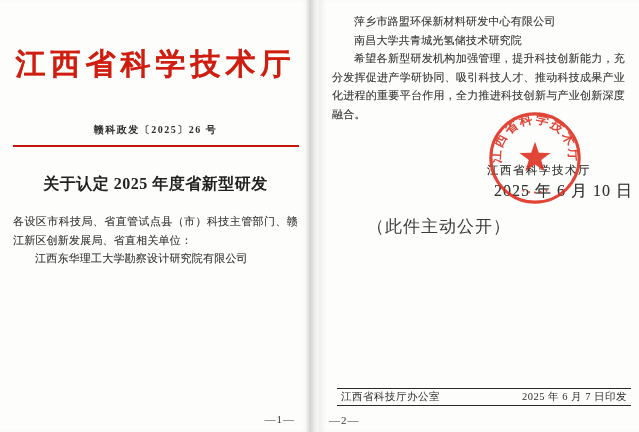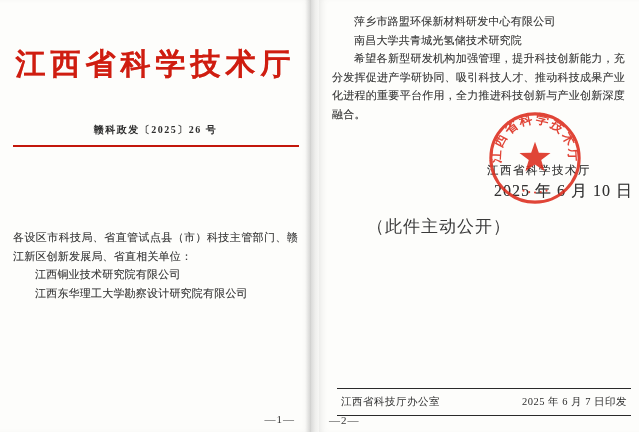--- a/index.html
+++ b/index.html
@@ -35,21 +35,21 @@
   .doc-title {
     left:0; right:0; top:172px; text-align:center;
     font-size:16px; font-weight:bold; line-height:23px; color:#222;
     letter-spacing:.5px;
   }
   .body-block {
     left:13px; right:13px; font-size:11px; line-height:18.5px;
     text-align:justify; color:#3d3d3d; letter-spacing:.2px;
     text-shadow:0 0 .4px rgba(60,60,60,.45);
   }
-  #body1 { top:228px; }
+  #body1 { top:212px; }
   .indent { text-indent:2em; }
   .inst-line { padding-left:2em; }
   .page-num { font-size:11px; color:#3a3a3a; letter-spacing:1px; }
   #pagenum1 { top:413px; right:16px; }
 
   
   #body2 { top:12px; left:13px; right:14px; }
   .signature {
     top:163px; left:168px; font-size:11.5px; letter-spacing:1.5px;
     color:#2f2f2f; white-space:nowrap; text-shadow:0 0 .4px rgba(60,60,60,.45);
@@ -58,21 +58,21 @@
     top:181px; left:175px; font-size:16px; letter-spacing:1px;
     color:#333; white-space:nowrap; text-shadow:0 0 .4px rgba(60,60,60,.45);
   }
   .seal-wrap { left:168px; top:110px; width:96px; height:96px; opacity:.88; }
   .seal-ring { fill:none; stroke:var(--seal-red,#dd2c1d); stroke-width:3.2; }
   .seal-star { fill:var(--seal-red,#dd2c1d); }
   .seal-arc-text { fill:var(--seal-red,#dd2c1d); font-size:13.5px; font-weight:bold; letter-spacing:2px; }
   .seal-dot { fill:var(--seal-red,#dd2c1d); }
   .disclosure { top:215px; left:48px; font-size:17px; letter-spacing:1px; color:#3a3a3a; }
   .footer-box {
-    left:18px; right:8px; top:388px; height:28px;
+    left:18px; right:8px; top:388px; height:18px;
     border-top:1.6px solid #2a2a2a; border-bottom:1.6px solid #2a2a2a;
     display:flex; justify-content:space-between; align-items:center;
     padding:0 4px;
     gap:21px;
   }
   .footer-box span { font-size:10.5px; color:#2f2f2f; letter-spacing:.5px; }
   #pagenum2 { top:414px; left:10px; }
 </style>
 </head>
 <body>
@@ -80,25 +80,25 @@
 <div class="canvas">
 
   <div class="page" id="page1">
     <div class="abs agency-header">江西省科学技术厅</div>
 
     <div class="abs doc-number">赣科政发〔2025〕26 号</div>
 
     <div class="abs red-line"></div>
 
     <div class="abs doc-title">
+      <div>关于认定 2025 年度省新型研发</div>
     </div>
 
     <div class="abs body-block" id="body1">
       <div>各设区市科技局、省直管试点县（市）科技主管部门、赣江新区创新发展局、省直相关单位：</div>
-      <div class="inst-line">江西铜业技术研究院有限公司</div>
       <div class="inst-line">江西东华理工大学勘察设计研究院有限公司</div>
     </div>
 
     <div class="abs page-num" id="pagenum1">—1—</div>
   </div>
 
   <div class="seam"></div>
 
   <div class="page" id="page2">
     <div class="abs body-block" id="body2">

